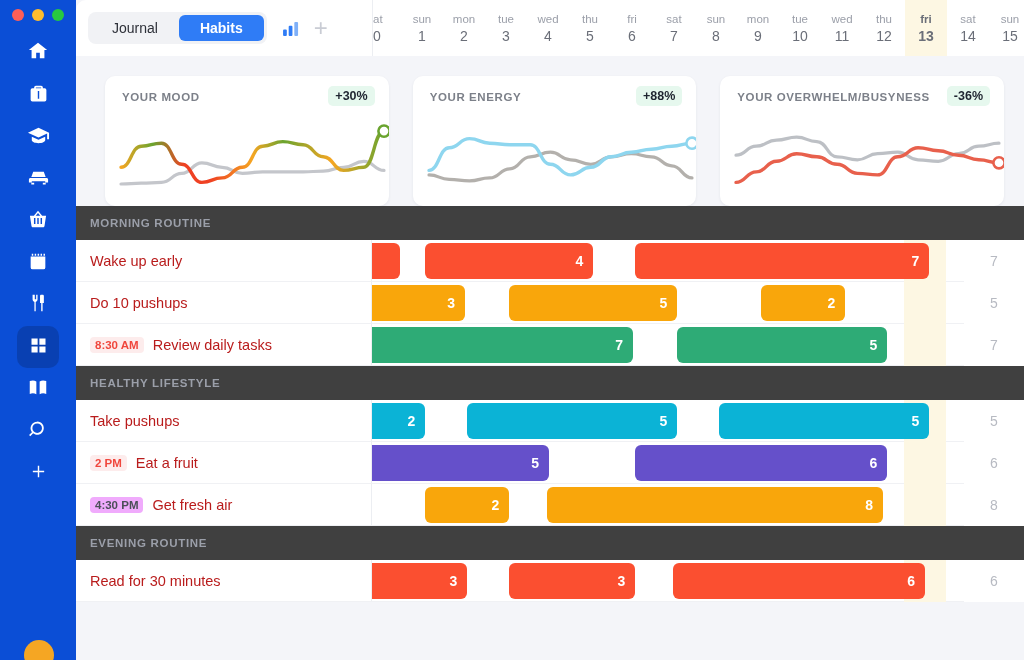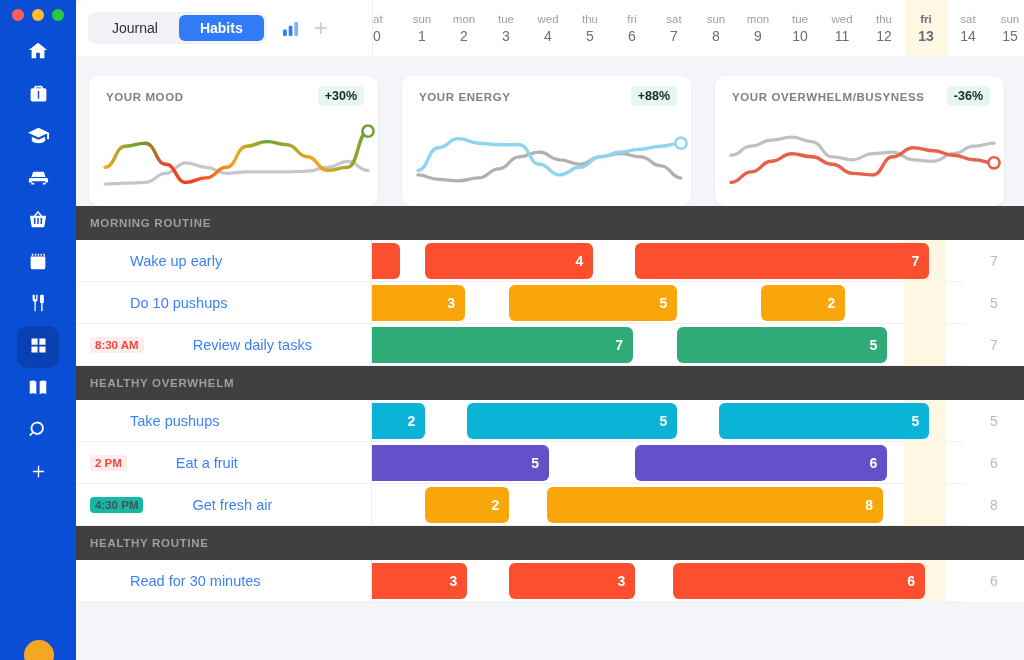--- a/index.html
+++ b/index.html
@@ -71,21 +71,21 @@
   .day.today { background: #fdf7e3; }
   .day .dow { font-size: 11.5px; color: #9b9fa9; line-height: 15px; text-align: right; }
   .day .dnum { font-size: 14px; color: #6a6e78; line-height: 18px; }
   .day.today .dow, .day.today .dnum { color: #6a6e78; font-weight: 700; }
   .day.clipped { width: 28px; flex: 0 0 28px; align-items: flex-start; overflow: hidden; }
 
   
   #body { position: relative; height: 604px; }
 
   
-  #cards { display: flex; gap: 24px; padding: 20px 20px 0 13px; }
+  #cards { display: flex; gap: 24px; padding: 20px 20px 0 29px; }
   .card {
     flex: 1; height: 130px; background: #fff; border-radius: 10px;
     box-shadow: 0 1px 3px rgba(30,40,70,0.07);
     position: relative; overflow: hidden;
   }
   .card-title {
     position: absolute; top: 15px; left: 17px;
     font-size: 11.5px; font-weight: 700; letter-spacing: .6px; color: #7c8089;
   }
   .badge {
@@ -102,22 +102,22 @@
     font-size: 11.5px; font-weight: 700; letter-spacing: .7px; color: #9b9fa9;
   }
   .hrow { position: relative; height: 42px; background: #fff; display: flex; border-bottom: 1px solid #f0f1f4; }
   .hlabel {
     width: 296px; flex: 0 0 296px; display: flex; align-items: center;
     padding-left: 14px; gap: 9px; border-right: 1px solid #eceef2;
     position: relative; z-index: 3; background: #fff;
   }
   .time-badge { font-size: 11.5px; font-weight: 700; border-radius: 4px; padding: 2px 5px; white-space: nowrap; }
   .time-badge.red { background: #fdecec; color: #f0473d; }
-  .time-badge.grey { background: #14b8a6; color: #4b4f58; }
-  .hname { font-size: 14.5px; color: #3b82f6; margin-left: 40px; }
+  .time-badge.grey { background: #f0abfc; color: #4b4f58; }
+  .hname { font-size: 14.5px; color: #b91c1c; }
   .track { position: relative; flex: 1; height: 42px; }
   .todaycol { position: absolute; top: 0; width: 42px; height: 42px; background: #fdf7e3; }
   .bar {
     position: absolute; top: 3px; height: 36px; border-radius: 6px;
     display: flex; align-items: center; justify-content: flex-end;
     padding-right: 10px; color: #fff; font-size: 14px; font-weight: 600;
   }
   .total {
     position: absolute; right: 0; top: 0; width: 60px; height: 42px;
     display: flex; align-items: center; justify-content: center;
@@ -389,21 +389,21 @@
               <div class="todaycol" style="left: 532px;"></div>
               <div class="bar" style="background: rgb(46, 171, 118); left: -14px; width: 275.1px; border-top-left-radius: 0px; border-bottom-left-radius: 0px;">
                 <span>7</span>
               </div>
               <div class="bar" style="background: rgb(46, 171, 118); left: 305.2px; width: 210px;">
                 <span>5</span>
               </div>
               <div class="total">7</div>
             </div>
           </div>
-          <div class="group-head">HEALTHY OVERWHELM</div>
+          <div class="group-head">HEALTHY LIFESTYLE</div>
           <div class="hrow">
             <div class="hlabel">
               <span class="hname">Take pushups</span>
             </div>
             <div class="track">
               <div class="todaycol" style="left: 532px;"></div>
               <div class="bar" style="background: rgb(11, 179, 214); left: -14px; width: 67.2px; border-top-left-radius: 0px; border-bottom-left-radius: 0px;">
                 <span>2</span>
               </div>
               <div class="bar" style="background: rgb(11, 179, 214); left: 95.2px; width: 210px;">
@@ -440,21 +440,21 @@
               <div class="todaycol" style="left: 532px;"></div>
               <div class="bar" style="background: rgb(249, 166, 11); left: 53.2px; width: 84px;">
                 <span>2</span>
               </div>
               <div class="bar" style="background: rgb(249, 166, 11); left: 175px; width: 336px;">
                 <span>8</span>
               </div>
               <div class="total">8</div>
             </div>
           </div>
-          <div class="group-head">HEALTHY ROUTINE</div>
+          <div class="group-head">EVENING ROUTINE</div>
           <div class="hrow">
             <div class="hlabel">
               <span class="hname">Read for 30 minutes</span>
             </div>
             <div class="track">
               <div class="todaycol" style="left: 532px;"></div>
               <div class="bar" style="background: rgb(251, 79, 48); left: -14px; width: 109.2px; border-top-left-radius: 0px; border-bottom-left-radius: 0px;">
                 <span>3</span>
               </div>
               <div class="bar" style="background: rgb(251, 79, 48); left: 137.2px; width: 126px;">

